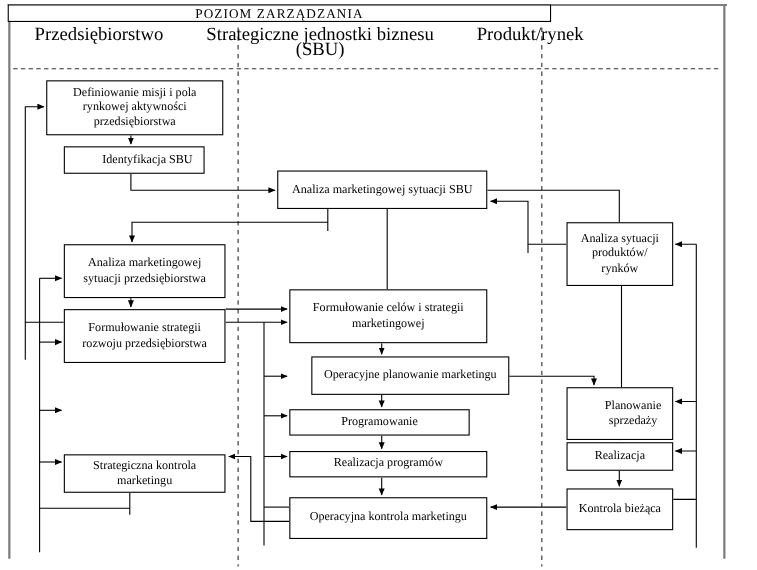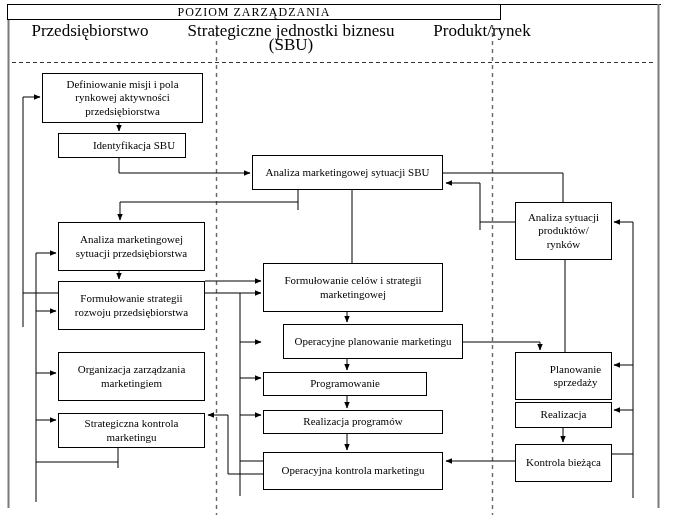--- a/index.html
+++ b/index.html
@@ -94,21 +94,20 @@
   <div class="lbl" style="left:402px;top:24px;width:160px;">Produkt/rynek</div>
   <div class="lbl" style="left:181px;top:24px;width:220px;">
     <span>Strategiczne jednostki biznesu</span><br>
     <span>(SBU)</span>
   </div>
 
   <div class="box" style="left:42px;top:73px;width:161px;height:50px;">Definiowanie misji i pola rynkowej aktywności przedsiębiorstwa</div>
   <div class="box" style="left:58px;top:133px;width:128px;height:25px;padding-left:28px;">Identyfikacja SBU</div>
   <div class="box" style="left:58px;top:222px;width:147px;height:49px;">Analiza marketingowej sytuacji przedsiębiorstwa</div>
   <div class="box" style="left:58px;top:281px;width:147px;height:49px;">Formułowanie strategii rozwoju przedsiębiorstwa</div>
-  <div class="box" style="left:58px;top:352px;width:147px;height:49px;">Organizacja zarządzania marketingiem</div>
   <div class="box" style="left:58px;top:413px;width:147px;height:35px;">Strategiczna kontrola marketingu</div>
 
   <div class="box" style="left:252px;top:155px;width:191px;height:35px;">Analiza marketingowej sytuacji SBU</div>
   <div class="box" style="left:263px;top:263px;width:180px;height:49px;">Formułowanie celów i strategii marketingowej</div>
   <div class="box" style="left:263px;top:324px;width:180px;height:35px;margin-left:20px;">Operacyjne planowanie marketingu</div>
   <div class="box" style="left:263px;top:372px;width:164px;height:24px;">Programowanie</div>
   <div class="box" style="left:263px;top:410px;width:180px;height:24px;">Realizacja programów</div>
   <div class="box" style="left:263px;top:452px;width:180px;height:38px;">Operacyjna kontrola marketingu</div>
 
   <div class="box" style="left:515px;top:202px;width:97px;height:58px;">Analiza sytuacji produktów/ rynków</div>

